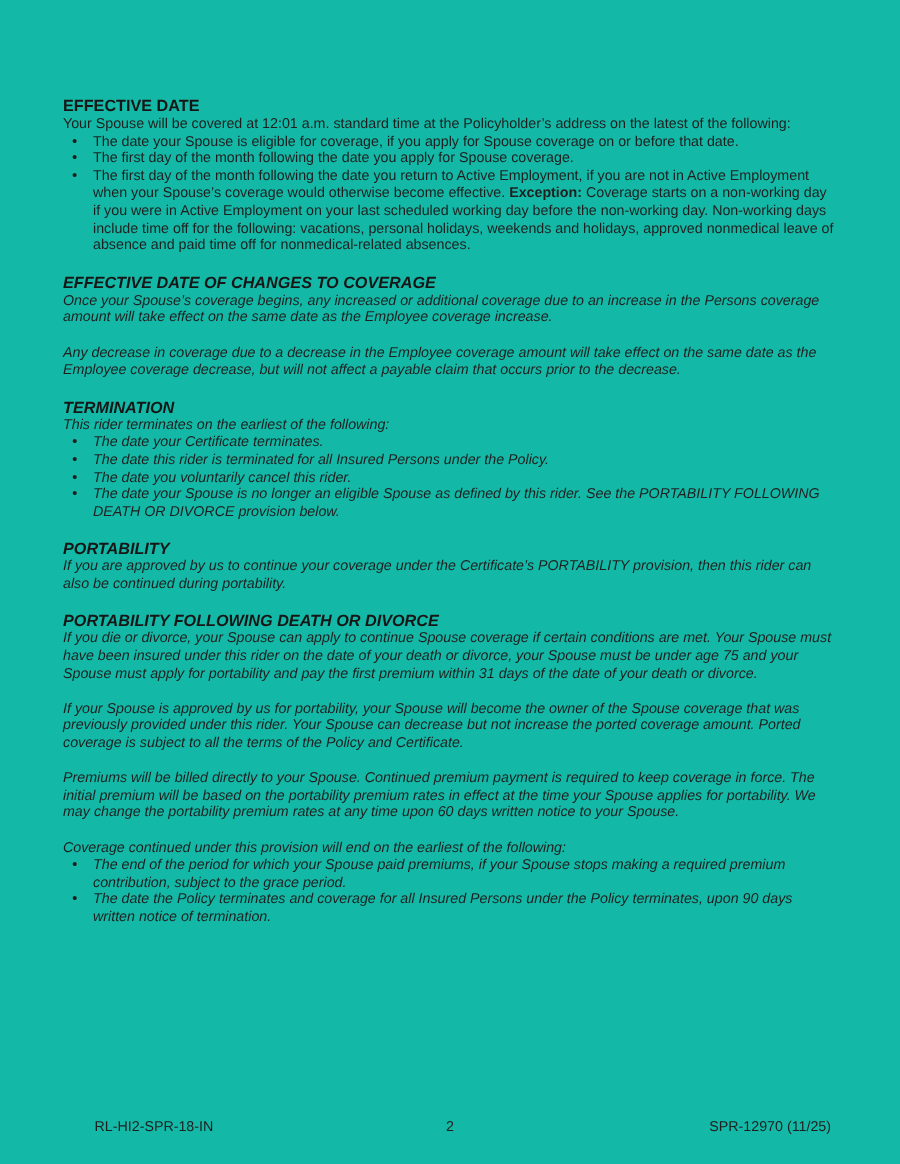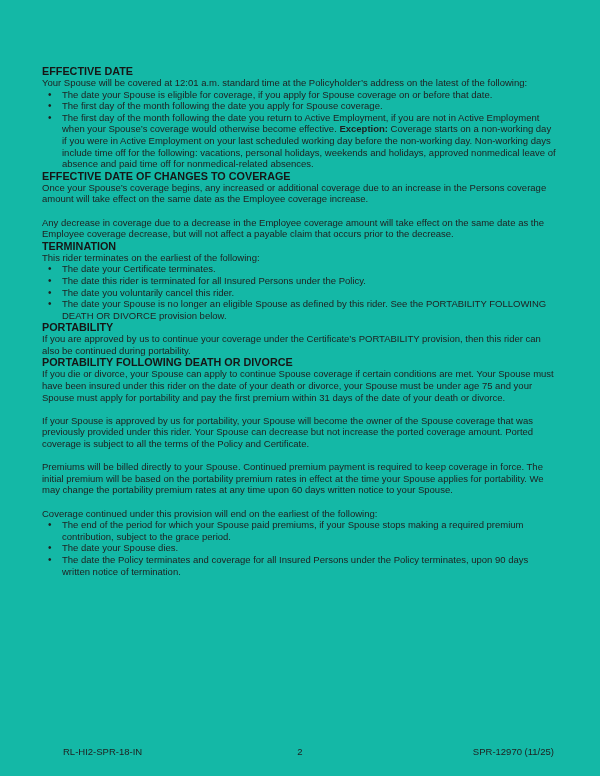--- a/index.html
+++ b/index.html
@@ -26,20 +26,22 @@
     text-align: left;
   }
   h2 {
     font-size: 10.8px;
     line-height: 12px;
     margin: 0;
     font-weight: 700;
     color: #161616;
   }
   .section + .section {
+    margin-top: 13px;
+    font-style: italic;
   }
   p {
     margin: 0;
   }
   p + p {
     margin-top: 11.6px;
   }
   ul.bullets {
     list-style: none;
     margin: 0;
@@ -112,21 +114,20 @@
     </section>
 
     <section class="section">
       <h2>PORTABILITY FOLLOWING DEATH OR DIVORCE</h2>
       <p>If you die or divorce, your Spouse can apply to continue Spouse coverage if certain conditions are met.  Your Spouse must have been insured under this rider on the date of your death or divorce, your Spouse must be under age 75 and your Spouse must apply for portability and pay the first premium within 31 days of the date of your death or divorce.</p>
       <p>If your Spouse is approved by us for portability, your Spouse will become the owner of the Spouse coverage that was previously provided under this rider.  Your Spouse can decrease but not increase the ported coverage amount. Ported coverage is subject to all the terms of the Policy and Certificate.</p>
       <p>Premiums will be billed directly to your Spouse.  Continued premium payment is required to keep coverage in force. The initial premium will be based on the portability premium rates in effect at the time your Spouse applies for portability. We may change the portability premium rates at any time upon 60 days written notice to your Spouse.</p>
       <p>Coverage continued under this provision will end on the earliest of the following:</p>
       <ul class="bullets">
         <li><span>The end of the period for which your Spouse paid premiums, if your Spouse stops making a required premium contribution, subject to the grace period.</span></li>
-        <li><span>The date your Spouse dies.</span></li>
         <li><span>The date the Policy terminates and coverage for all Insured Persons under the Policy terminates, upon 90 days written notice of termination.</span></li>
       </ul>
     </section>
 
   </div>
 
   <footer class="footer">
     <span class="f-left">RL-HI2-SPR-18-IN</span>
     <span class="f-center">2</span>
     <span class="f-right">SPR-12970 (11/25)</span>

